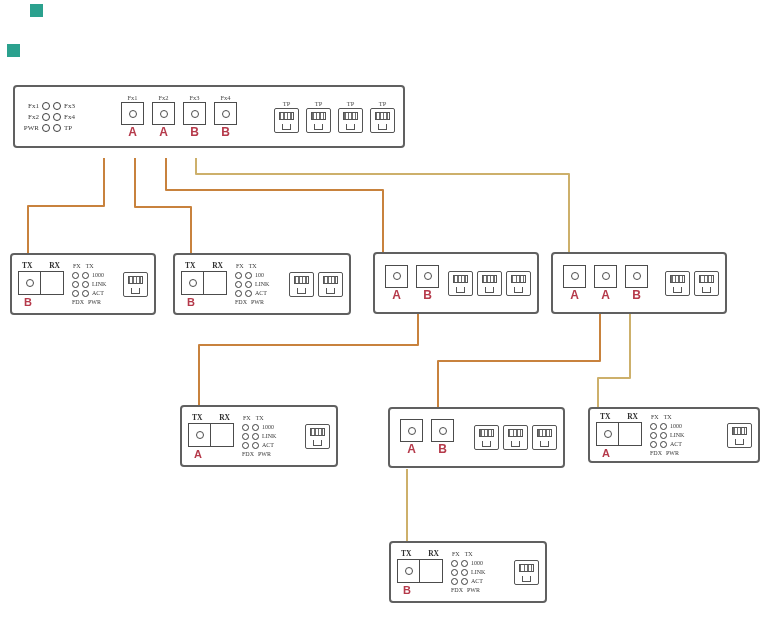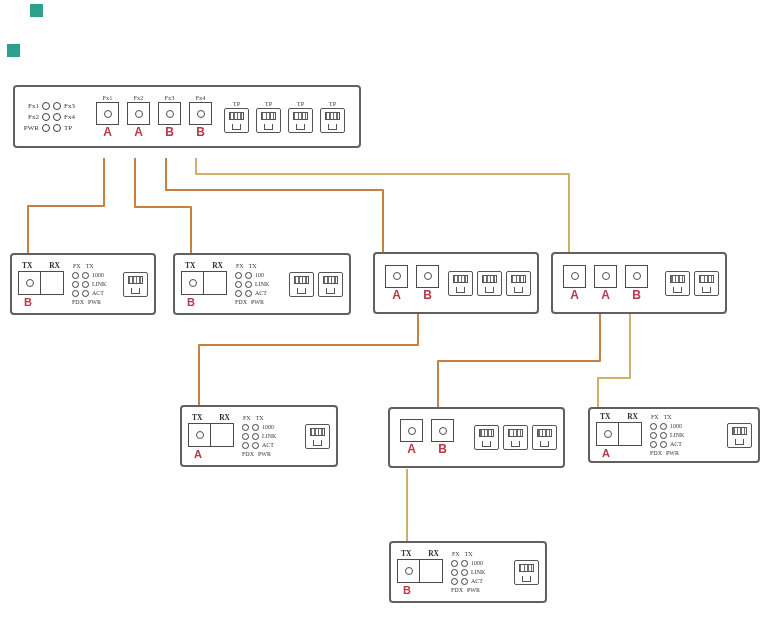--- a/index.html
+++ b/index.html
@@ -67,21 +67,21 @@
       <polyline points="104,158 104,206 28,206 28,253" fill="none" stroke="#c8823d" stroke-width="2" stroke-linejoin="round"></polyline>
       <polyline points="135,158 135,207 191,207 191,253" fill="none" stroke="#c8823d" stroke-width="2" stroke-linejoin="round"></polyline>
       <polyline points="166,158 166,190 383,190 383,252" fill="none" stroke="#c8823d" stroke-width="2" stroke-linejoin="round"></polyline>
       <polyline points="196,158 196,174 569,174 569,252" fill="none" stroke="#cdb06b" stroke-width="2" stroke-linejoin="round"></polyline>
       <polyline points="418,314 418,345 199,345 199,405" fill="none" stroke="#c8823d" stroke-width="2" stroke-linejoin="round"></polyline>
       <polyline points="600,314 600,361 438,361 438,407" fill="none" stroke="#c8823d" stroke-width="2" stroke-linejoin="round"></polyline>
       <polyline points="630,314 630,378 598,378 598,407" fill="none" stroke="#cdb06b" stroke-width="2" stroke-linejoin="round"></polyline>
       <polyline points="407,469 407,541" fill="none" stroke="#cdb06b" stroke-width="2" stroke-linejoin="round"></polyline>
     </svg>
   <div id="devices">
-      <div class="device top-switch" style="left: 13px; top: 85px; width: 348px; height: 63px;">
+      <div class="device top-switch" style="left: 13px; top: 85px; width: 392px; height: 63px; justify-content: space-between;">
         <div class="ts-leds">
           <div class="ts-led-row">
             <div class="ts-lbl l">Fx1</div>
             <div class="led"></div>
             <div class="led"></div>
             <div class="ts-lbl">Fx3</div>
           </div>
           <div class="ts-led-row">
             <div class="ts-lbl l">Fx2</div>
             <div class="led"></div>

